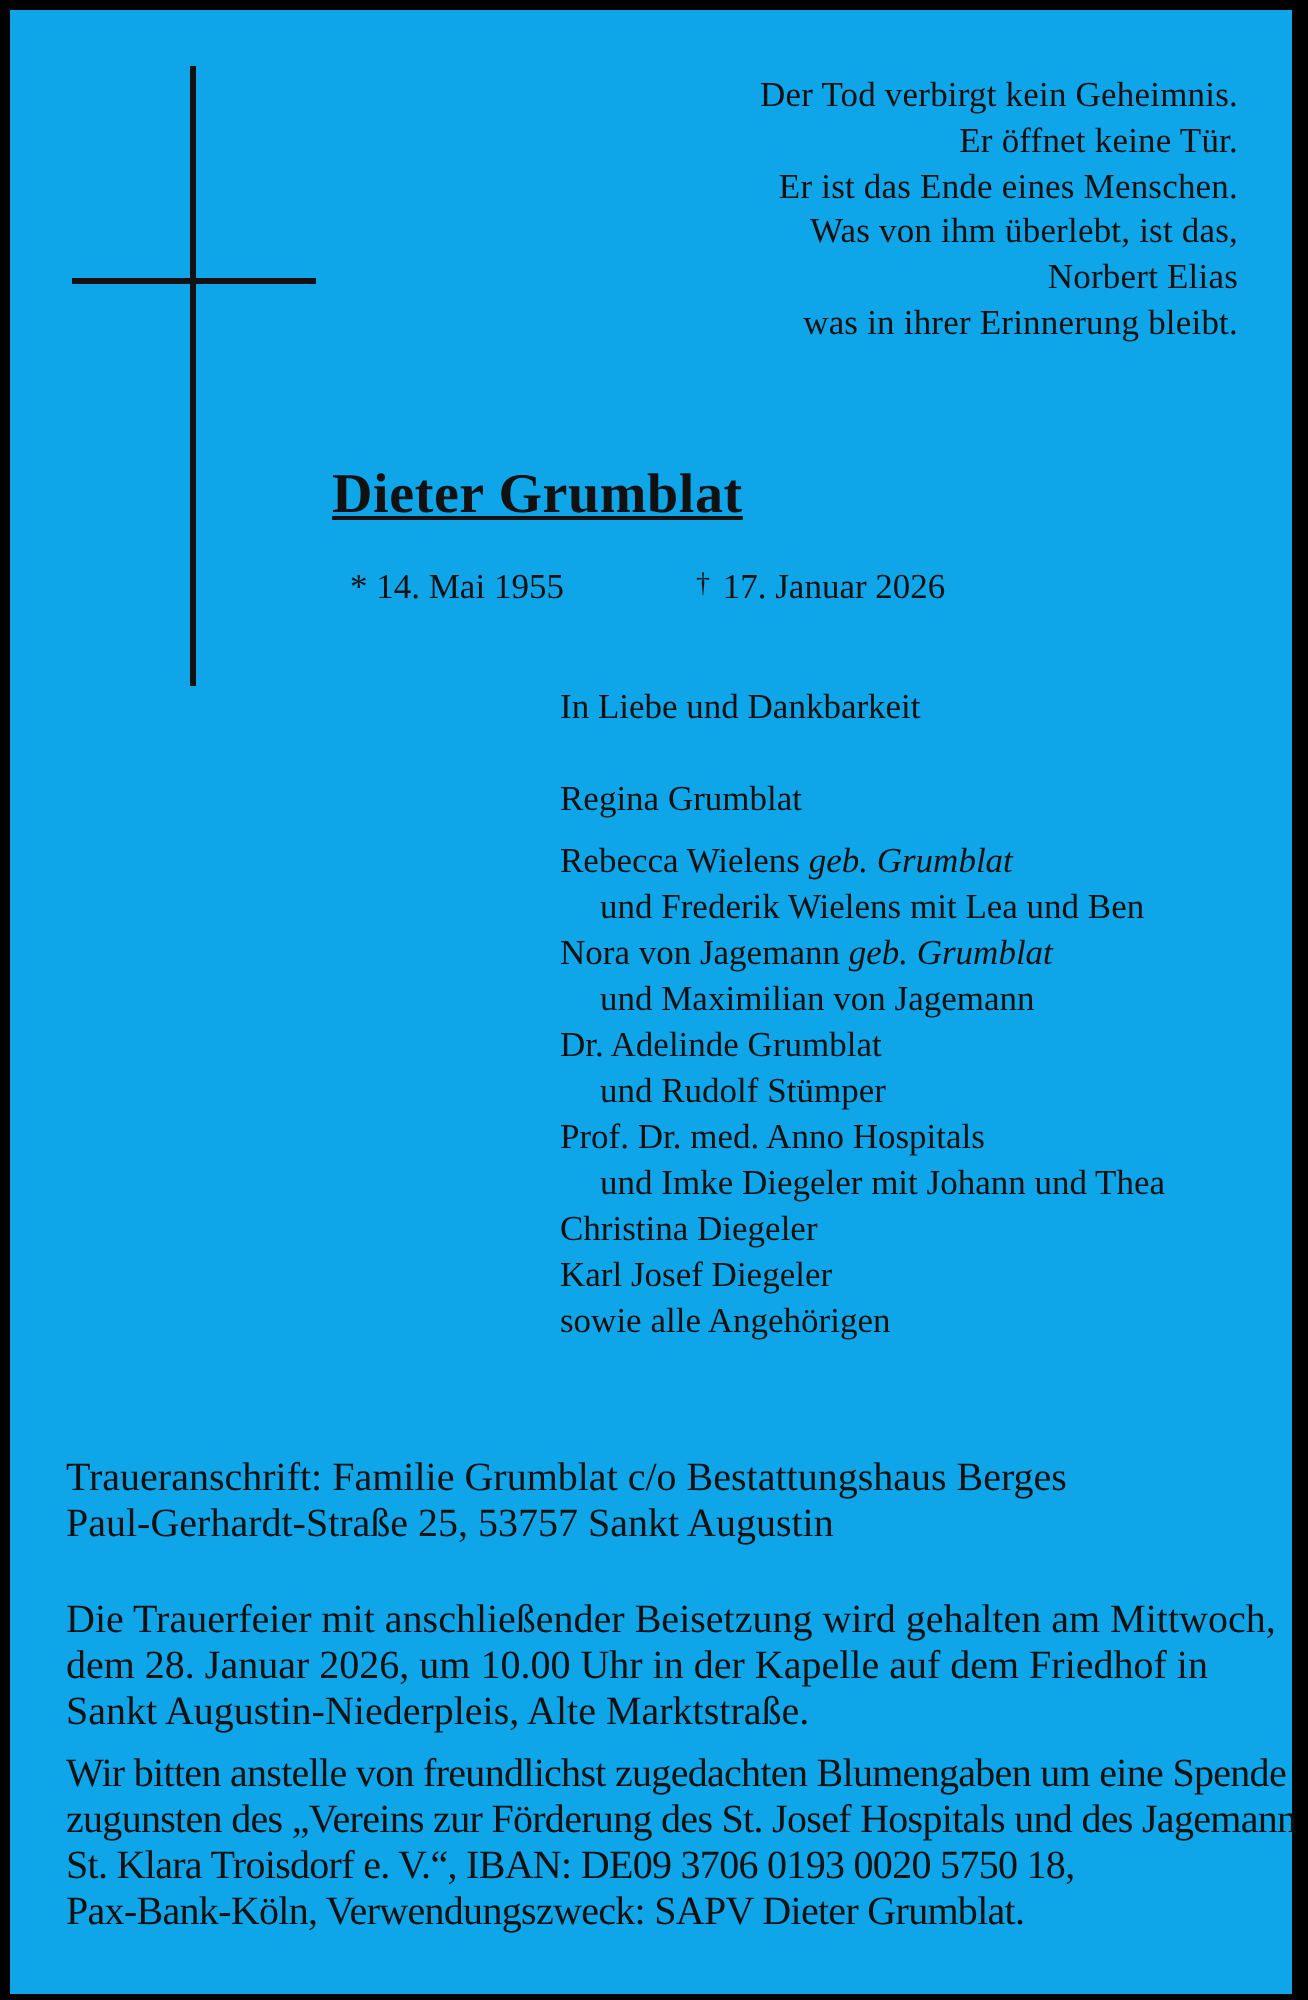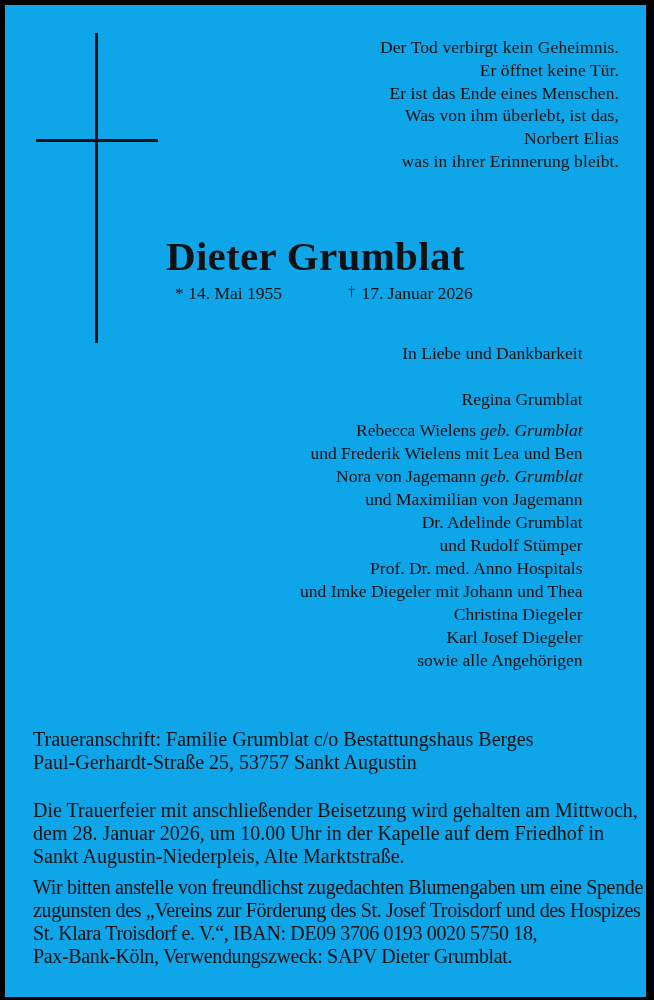--- a/index.html
+++ b/index.html
@@ -11,31 +11,31 @@
   }
   .cross-v { position: absolute; left: 90px; top: 28px; width: 3px; height: 310px; background: #111; }
   .cross-h { position: absolute; left: 31px; top: 134px; width: 122px; height: 3px; background: #111; }
   .quote {
     position: absolute; right: 27px; top: 31px; text-align: right;
     font-size: 17.5px; line-height: 22.8px; letter-spacing: 0.1px;
   }
   .quote div { white-space: nowrap; }
   .name {
     position: absolute; left: 161px; top: 227px;
-    font-size: 41px; font-weight: bold; letter-spacing: 0.3px; white-space: nowrap;
+    font-size: 28px; font-weight: bold; letter-spacing: 0.3px; white-space: nowrap; text-decoration: underline;
   }
   .dates { position: absolute; top: 278px; font-size: 17.5px; white-space: nowrap; }
   .birth { left: 170px; }
   .death { left: 343px; }
   .death .dagger { font-size: 14px; vertical-align: 3px; margin-right: 2px; }
   .family {
     position: absolute; left: 275px; top: 337px;
     font-size: 17.5px; line-height: 23px;
   }
-  .family div { white-space: nowrap; text-align: right; }
+  .family div { white-space: nowrap; }
   .family .indent { padding-left: 20px; }
   .family .gap { height: 23px; }
   .family .gap-small { height: 8px; }
   .family em { font-style: italic; }
   .block {
     position: absolute; left: 28px; font-size: 20px; line-height: 23px;
   }
   .block div { white-space: nowrap; }
   .address { top: 723px; }
   .ceremony { top: 794px; }
@@ -88,17 +88,17 @@
   </div>
 
   <div class="block ceremony">
     <div>Die Trauerfeier mit anschließender Beisetzung wird gehalten am Mittwoch,</div>
     <div>dem 28. Januar 2026, um 10.00 Uhr in der Kapelle auf dem Friedhof in</div>
     <div>Sankt Augustin-Niederpleis, Alte Marktstraße.</div>
   </div>
 
   <div class="block donation">
     <div>Wir bitten anstelle von freundlichst zugedachten Blumengaben um eine Spende</div>
-    <div>zugunsten des „Vereins zur Förderung des St. Josef Troisdorf und des Hospizes</div>
+    <div>zugunsten des „Vereins zur Förderung des St. Josef Hospitals und des Jagemann</div>
     <div>St. Klara Troisdorf e. V.“, IBAN: DE09 3706 0193 0020 5750 18,</div>
     <div>Pax-Bank-Köln, Verwendungszweck: SAPV Dieter Grumblat.</div>
   </div>
 </div>
 
 </body></html>

